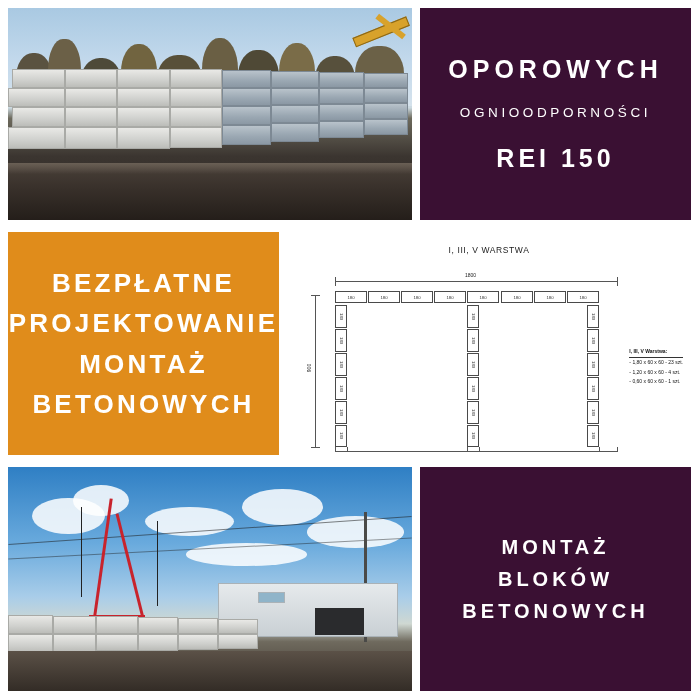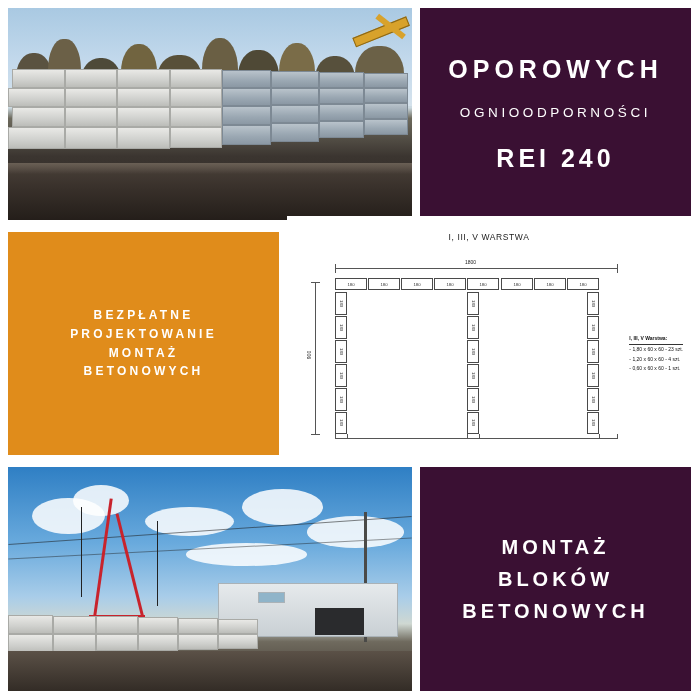--- a/index.html
+++ b/index.html
@@ -93,26 +93,26 @@
   
   #design-panel {
     left: 8px; top: 232px; width: 271px; height: 223px;
     background: #e08c1b;
     display: flex; flex-direction: column;
     align-items: center; justify-content: center;
     color: #ffffff; text-align: center;
     line-height: 1.55;
   }
   #design-panel .line {
-    font-size: 12px; font-weight: bold; letter-spacing: 3.2px;
+    font-size: 26px; font-weight: bold; letter-spacing: 3.2px;
   }
 
   
   #technical-drawing {
-    left: 287px; top: 216px; width: 404px; height: 223px;
+    left: 287px; top: 229px; width: 404px; height: 223px;
     background: #ffffff;
     color: #1b1b1b;
   }
   #technical-drawing .dwg-title {
     position: absolute; left: 0; top: 16px; width: 100%;
     text-align: center; font-size: 8.5px; letter-spacing: .6px;
   }
   .dim-line {
     position: absolute; background: #555; height: 1px;
   }
@@ -236,21 +236,21 @@
       <div class="blk dark" style="left:77%; top:55%; width:11%; height:17%;"></div>
       <div class="blk dark" style="left:88%; top:53%; width:11%; height:16%;"></div>
     </div>
 
     <div class="ground"></div>
   </div>
 
   <div class="cell" id="certificate-panel">
     <div class="t1">OPOROWYCH</div>
     <div class="t2">OGNIOODPORNOŚCI</div>
-    <div class="t3">REI 240</div>
+    <div class="t3">REI 150</div>
   </div>
 
   <div class="cell" id="design-panel">
     <div class="line">BEZPŁATNE</div>
     <div class="line">PROJEKTOWANIE</div>
     <div class="line">MONTAŻ</div>
     <div class="line">BETONOWYCH</div>
   </div>
 
   <div class="cell" id="technical-drawing">

